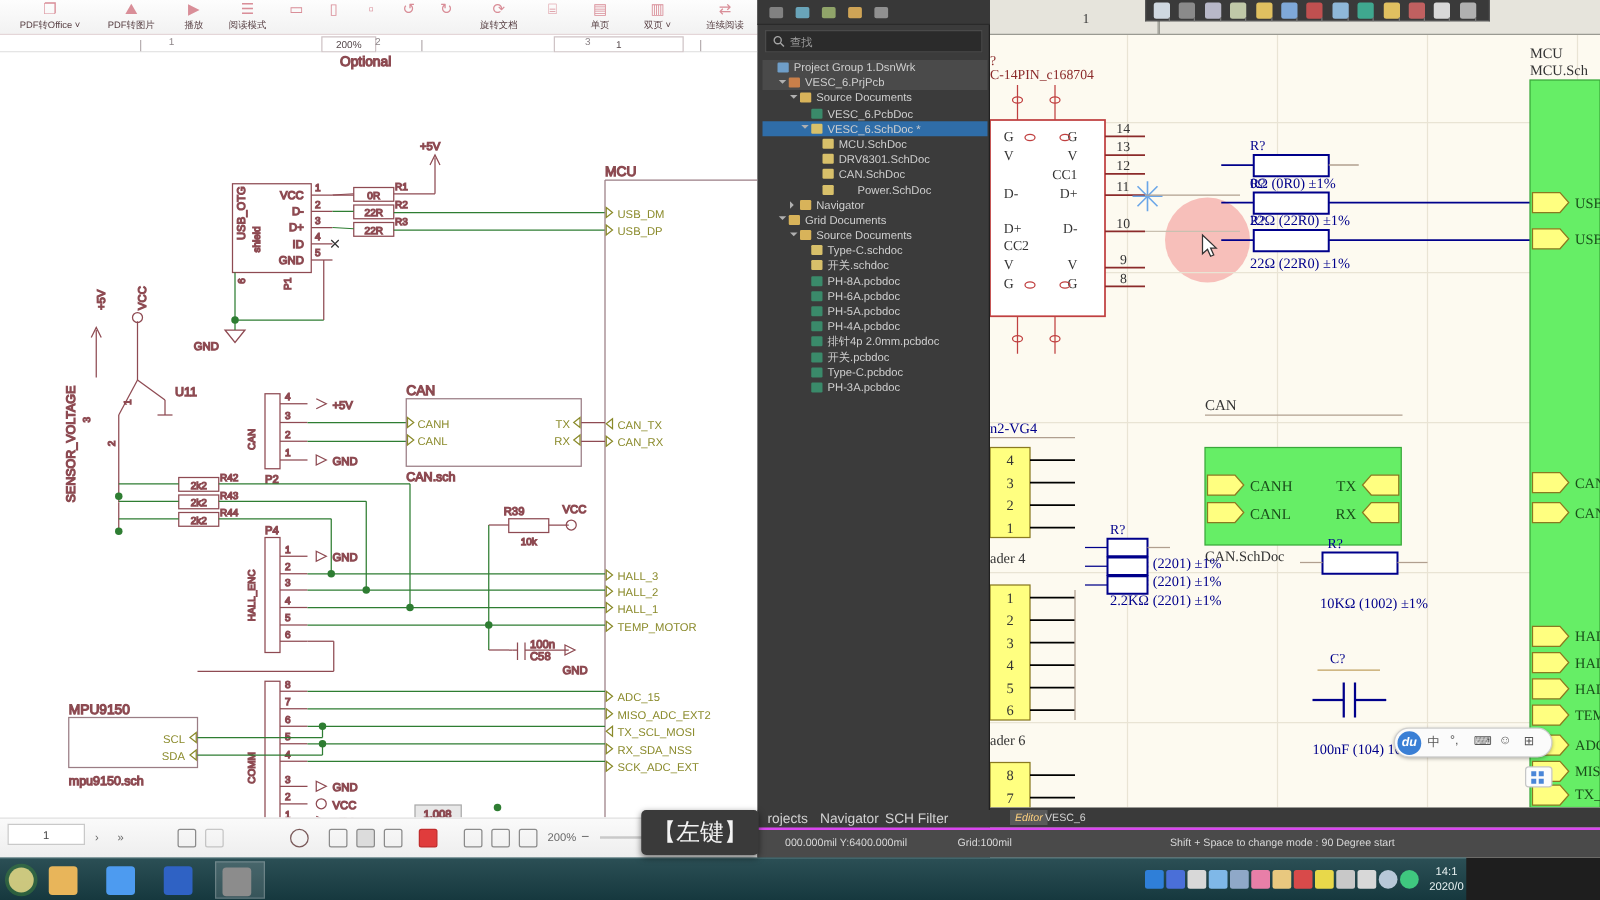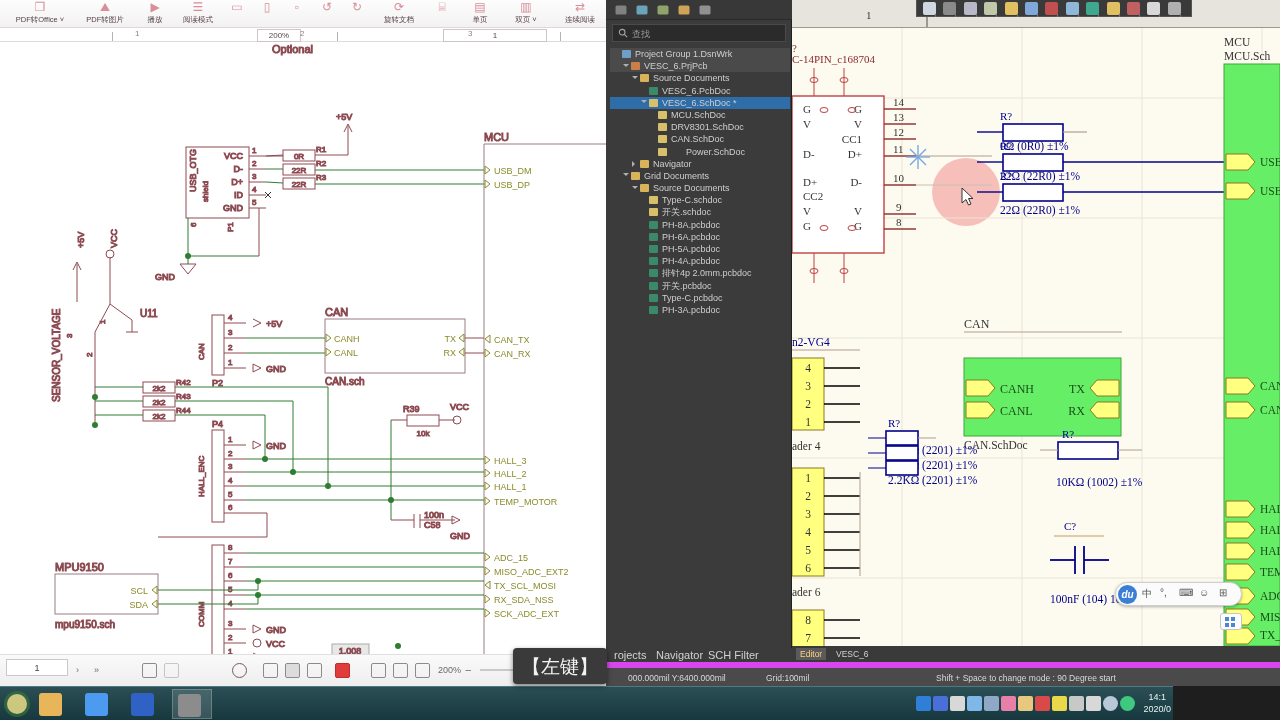--- a/index.html
+++ b/index.html
@@ -86,21 +86,21 @@
      border-radius:50%; background:rgba(240,120,120,.45); }
 
   .alt-bottabs { position:absolute; left:0; top:646px; width:488px; height:16px;
      background:#3a3a3a; }
   .alt-btab { position:absolute; top:2px; font-size:8.5px; height:12px; line-height:12px;
      padding:0 4px; color:#d2d2d2; }
   .alt-btab.on { background:#5a5a5a; color:#ffd27f; }
 
   
   .alt-status { position:absolute; left:606px; top:662px; width:674px; height:24px;
-     background:#4a4a4a; border-top:6px solid #d946ef; }
+     background:#4a4a4a; border-top:2px solid #d946ef; }
   .alt-status .st { position:absolute; top:5px; font-size:8.5px; color:#d8d8d8; }
 
   
   .imebar { position:absolute; left:1115px; top:582px; width:127px; height:24px;
      background:#fbfbfb; border:1px solid #cfcfcf; border-radius:12px; z-index:50;
      box-shadow:0 1px 3px rgba(0,0,0,.3); }
   .imebar .du { position:absolute; left:2px; top:2px; width:19px; height:19px;
      border-radius:50%; background:#3a7fd5; color:#fff; font-size:10px; text-align:center;
      line-height:19px; font-style:italic; font-weight:bold;}
   .imebar .it { position:absolute; top:4px; font-size:10px; color:#555; }
@@ -920,21 +920,21 @@
             <line x1="292" y1="518" x2="292" y2="546"></line>
             <line x1="258" y1="532" x2="283" y2="532"></line>
             <line x1="292" y1="532" x2="317" y2="532"></line>
           </g>
           <text x="258" y="575" font-size="11.5" fill="#00008b">100nF (104) 10% 50V</text>
         </g>
       </svg>
     </div>
 
     <div class="alt-bottabs" id="edTabs">
-        <div class="alt-btab on" style="left: 4px;">Editor</div>
+        <div class="alt-btab on" style="left: 16px; font-style: italic;">Editor</div>
         <div class="alt-btab" style="left: 40px;">VESC_6</div>
       </div>
   </div>
 
   <div class="float-tb" id="floatTb">
       <div class="fi" style="left: 6px; background: rgb(207, 216, 224);"></div>
       <div class="cw" style="left: 18px;"></div>
       <div class="fi" style="left: 26.4px; background: rgb(138, 138, 138);"></div>
       <div class="cw" style="left: 38.4px;"></div>
       <div class="fi" style="left: 46.8px; background: rgb(184, 184, 200);"></div>

